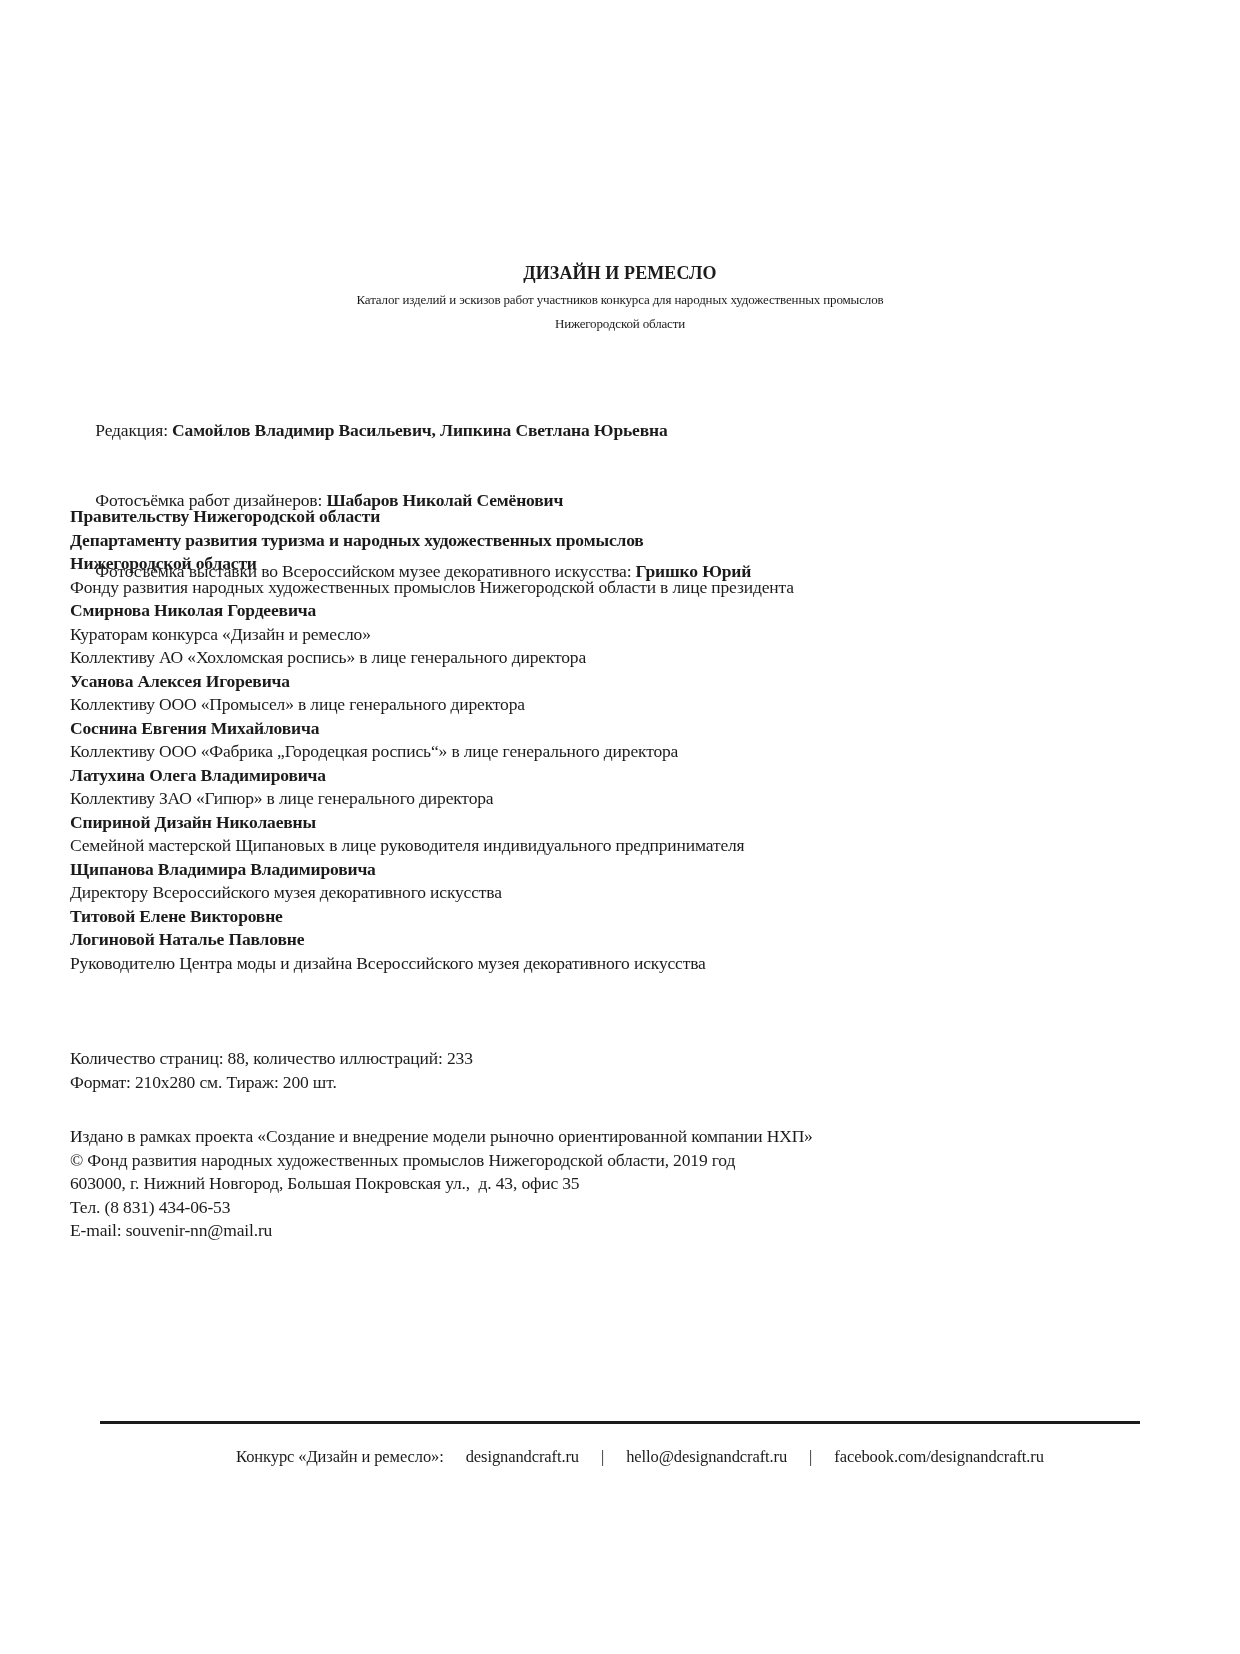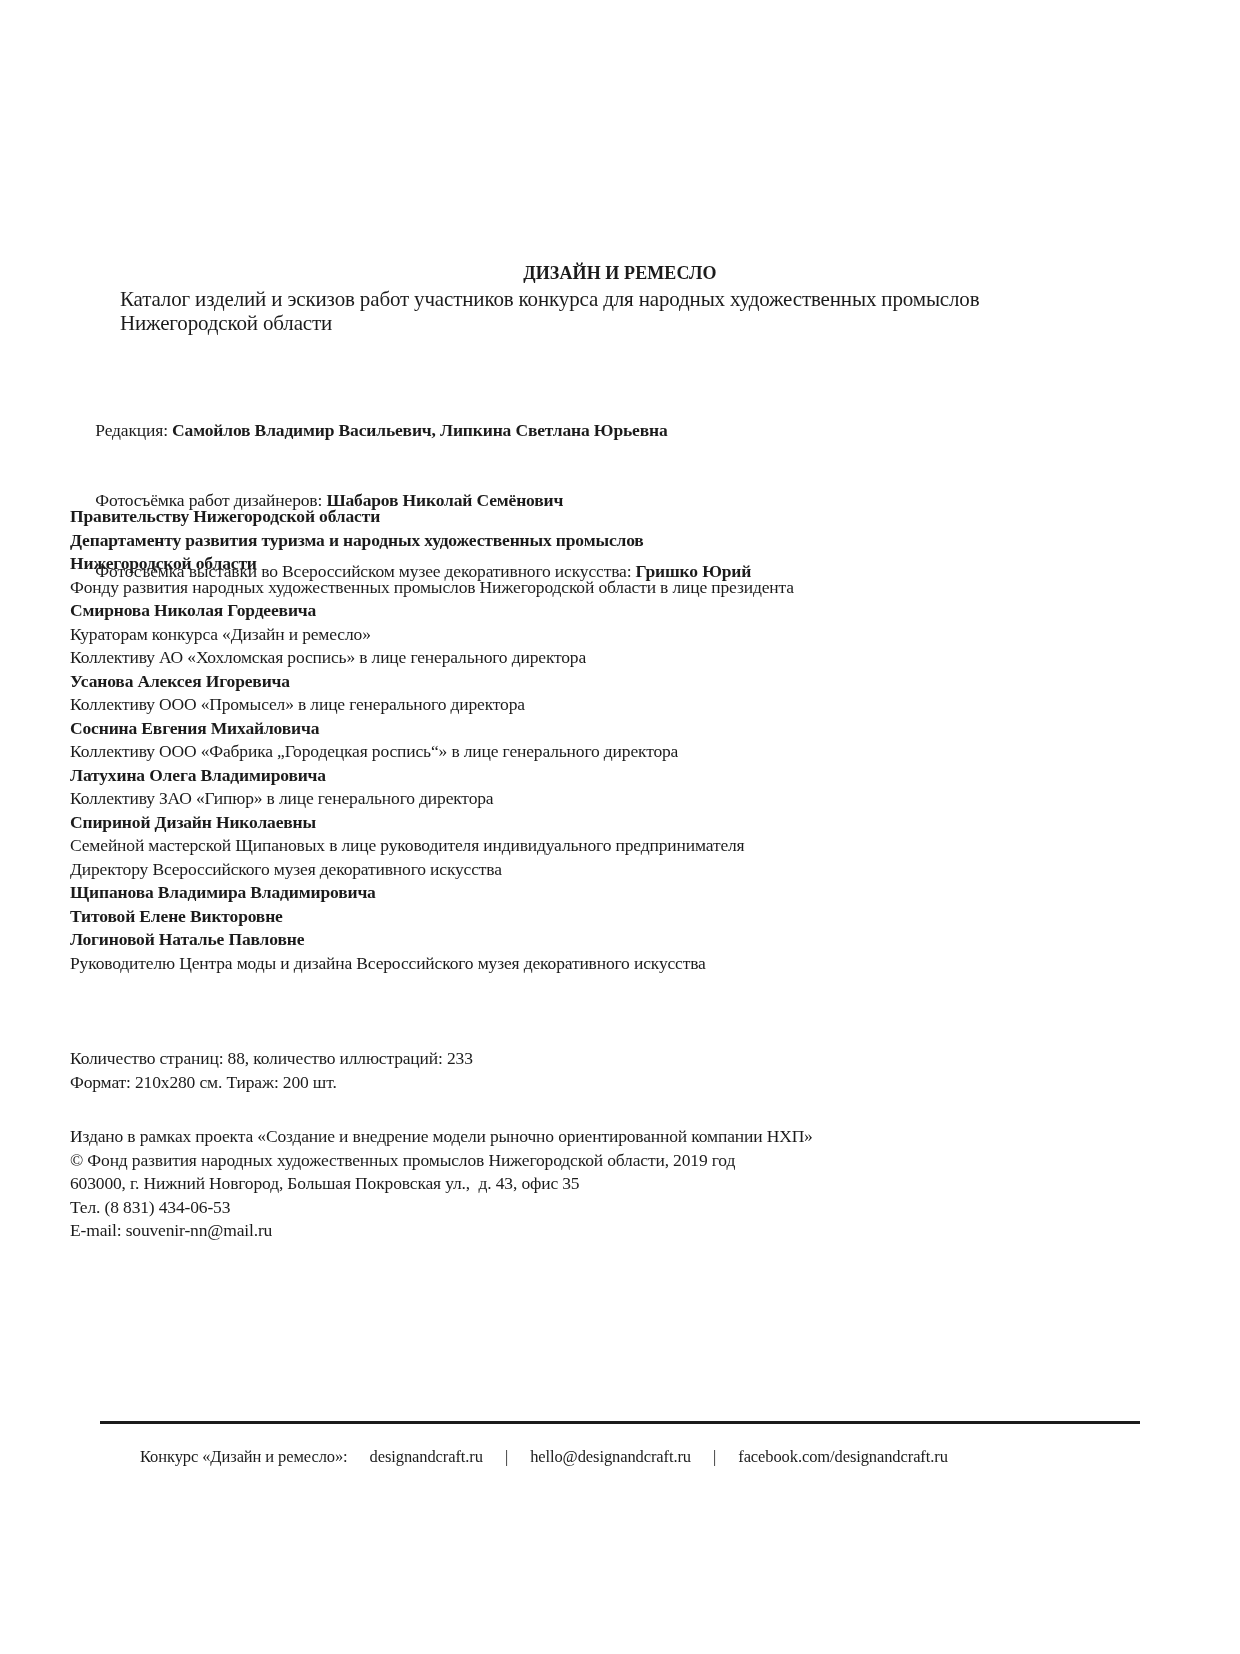--- a/index.html
+++ b/index.html
@@ -43,22 +43,23 @@
   }
   .doc-title {
     font-size: 18px;
     font-weight: 700;
     line-height: 24px;
     letter-spacing: 0.1px;
     text-align: center;
   }
   .doc-subtitle {
     margin-top: 3px;
-    font-size: 21px;
+    font-size: 13px;
     line-height: 23.5px;
+    text-align: center;
     letter-spacing: -0.15px;
   }
 
   
   .credits-block {
     position: absolute;
     left: 70px;
     top: 386px;
     width: 1100px;
   }
@@ -99,21 +100,21 @@
   }
   .footer-rule {
     width: 100%;
     height: 3px;
     background: #1b1b1b;
   }
   .footer-row {
     margin-top: 22px;
     display: flex;
     align-items: baseline;
-    justify-content: flex-start;
+    justify-content: center;
     padding-left: 40px;
     font-size: 16.5px;
     line-height: 22px;
     letter-spacing: -0.1px;
   }
   .footer-label { margin-right: 22px; }
   .footer-sep {
     margin: 0 22px;
     color: #1b1b1b;
   }
@@ -151,22 +152,22 @@
     <div class="line center">Кураторам конкурса «Дизайн и ремесло»</div>
     <div class="line center">Коллективу АО «Хохломская роспись» в лице генерального директора</div>
     <div class="line center bold">Усанова Алексея Игоревича</div>
     <div class="line center">Коллективу ООО «Промысел» в лице генерального директора</div>
     <div class="line center bold">Соснина Евгения Михайловича</div>
     <div class="line center">Коллективу ООО «Фабрика „Городецкая роспись“» в лице генерального директора</div>
     <div class="line center bold">Латухина Олега Владимировича</div>
     <div class="line center">Коллективу ЗАО «Гипюр» в лице генерального директора</div>
     <div class="line center bold">Спириной Дизайн Николаевны</div>
     <div class="line center">Семейной мастерской Щипановых в лице руководителя индивидуального предпринимателя</div>
+    <div class="line center bold">Щипанова Владимира Владимировича</div>
     <div class="line center">Директору Всероссийского музея декоративного искусства</div>
-    <div class="line center bold">Щипанова Владимира Владимировича</div>
     <div class="line center bold">Титовой Елене Викторовне</div>
     <div class="line center bold">Логиновой Наталье Павловне</div>
     <div class="line center">Руководителю Центра моды и дизайна Всероссийского музея декоративного искусства</div>
   </div>
 
   <div class="imprint-block">
     <div class="line center">Количество страниц: 88, количество иллюстраций: 233</div>
     <div class="line center">Формат: 210х280 см. Тираж: 200 шт.</div>
 
     <div class="imprint-gap"></div>

